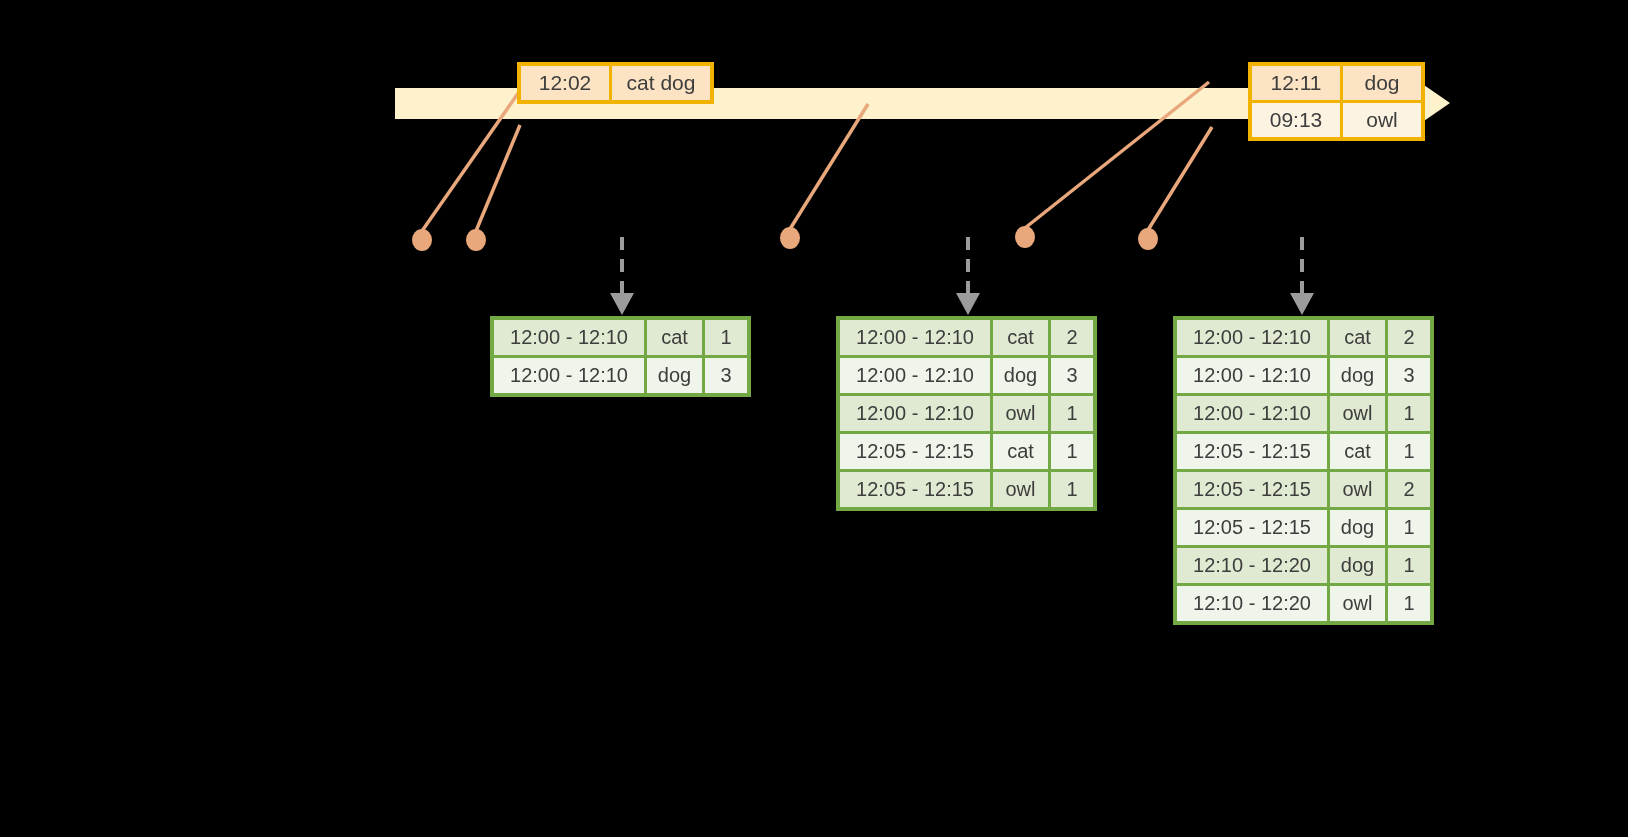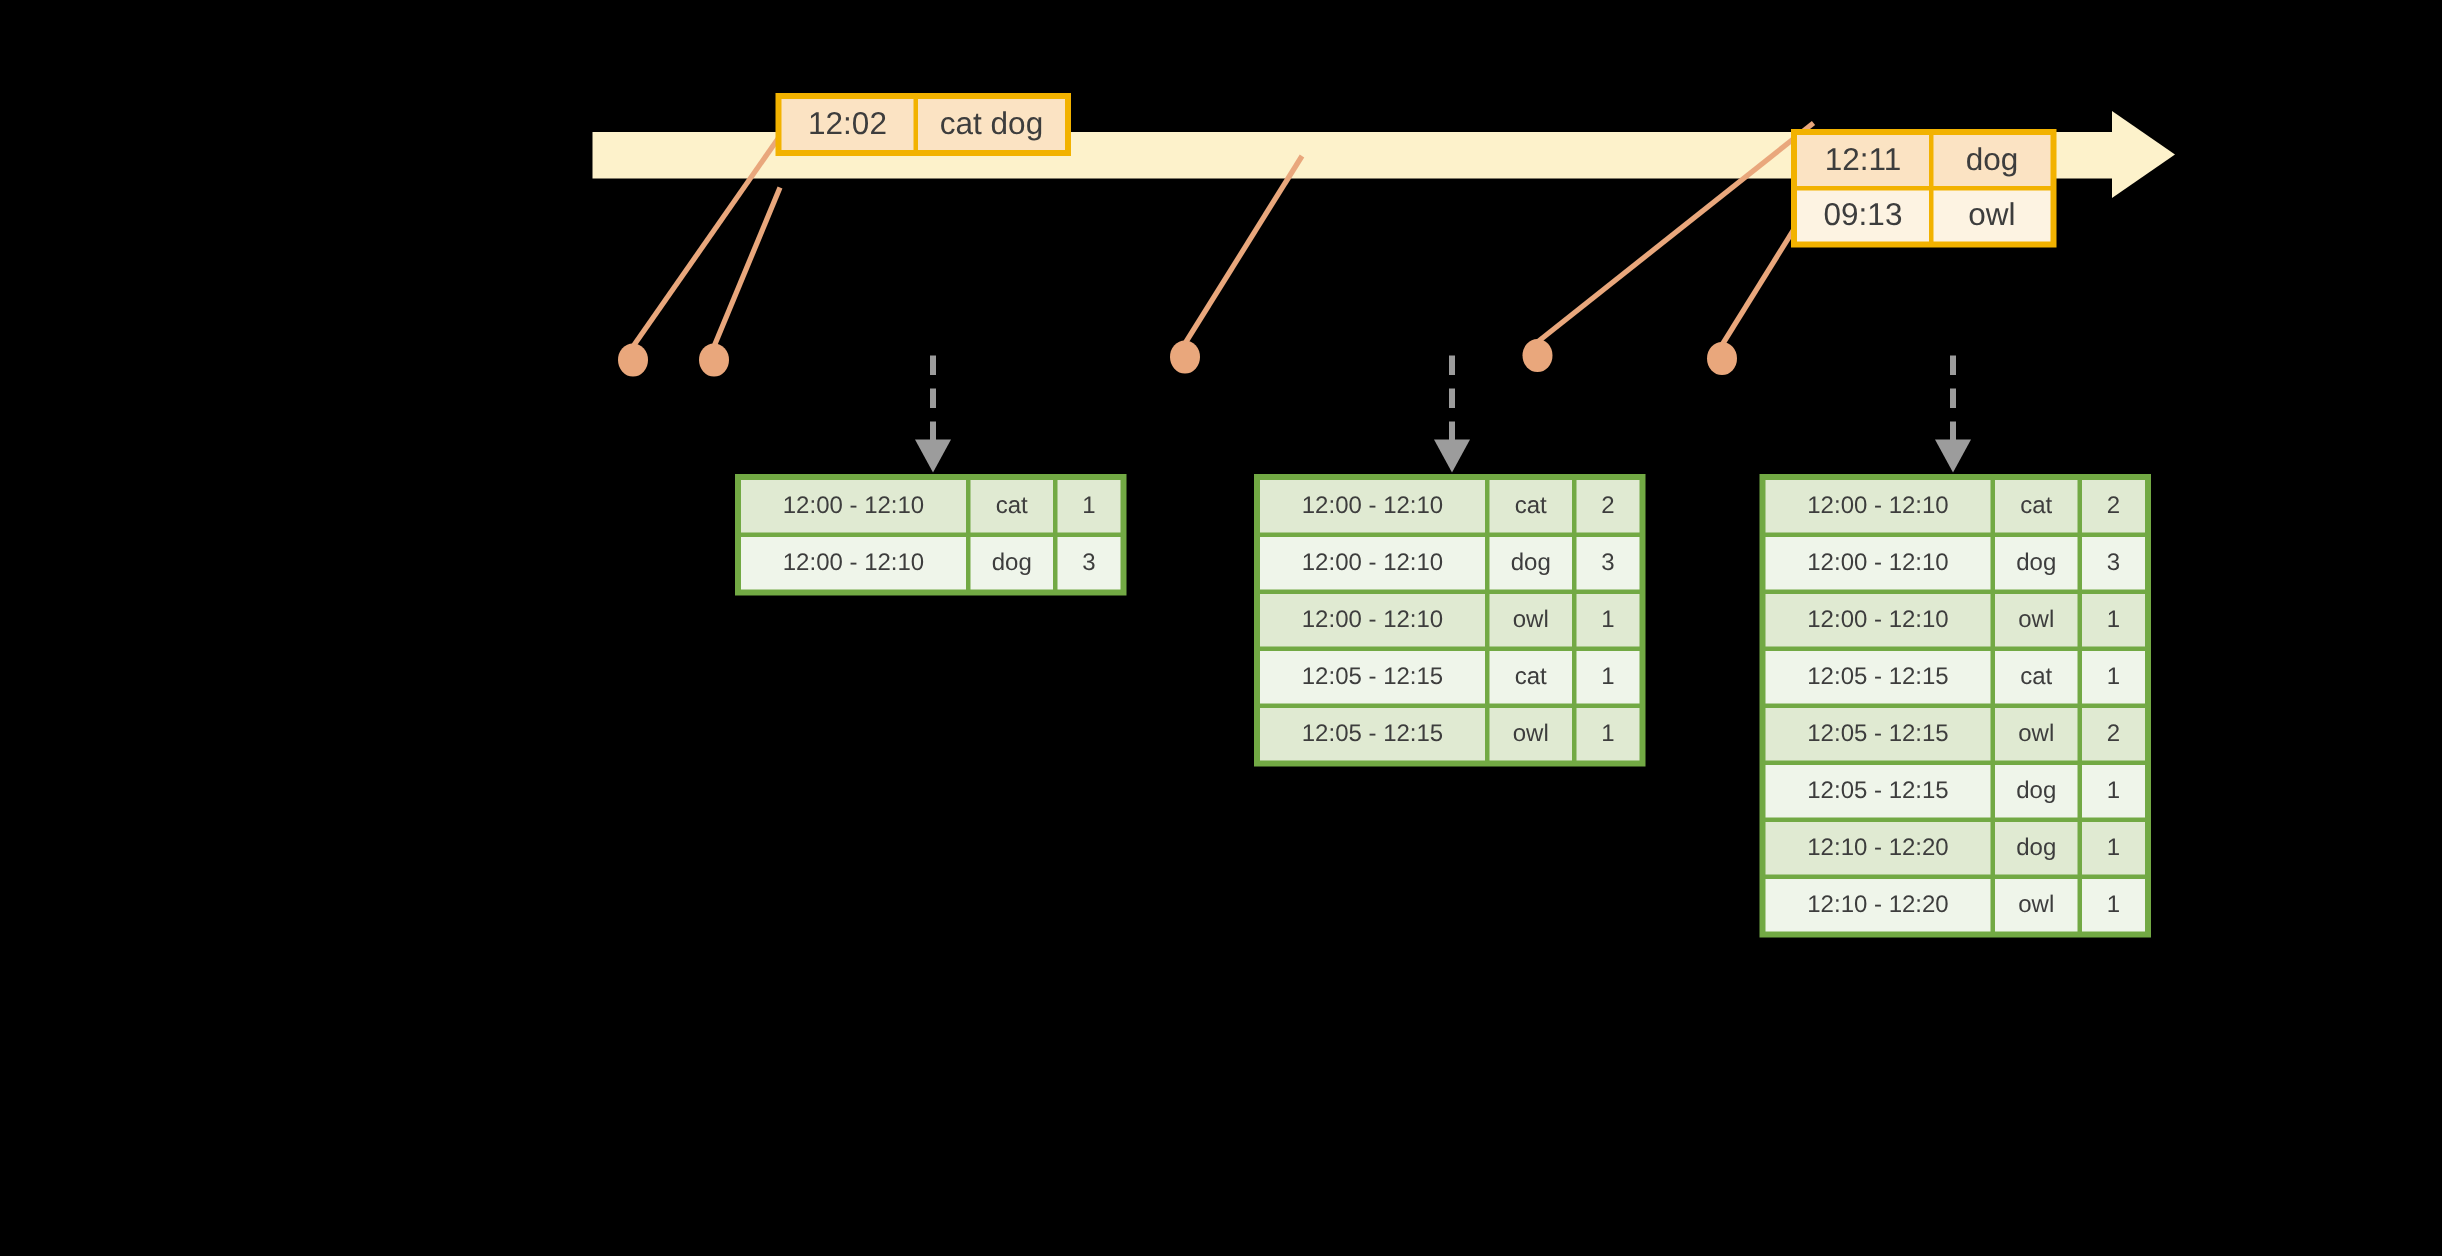--- a/index.html
+++ b/index.html
@@ -29,21 +29,21 @@
   .e-cell{height:34px;display:flex;align-items:center;justify-content:center;
         font-size:21px;color:var(--text);}
   .t-b .e-cell{height:30px;}
   .e-row:nth-child(odd) .e-cell{background:var(--event-row-dark);}
   .e-row:nth-child(even) .e-cell{background:var(--event-row-light);}
   
   .result-table{position:absolute;z-index:3;display:flex;flex-direction:column;gap:3px;
         padding:4px;background:var(--result-border);}
   .r-row{display:grid;grid-template-columns:150px 55px 42px;gap:3px;}
   .r-cell{height:35px;display:flex;align-items:center;justify-content:center;
-        font-size:16px;color:var(--text);}
+        font-size:20px;color:var(--text);}
   .r-row:nth-child(odd) .r-cell{background:var(--result-row-dark);}
   .r-row:nth-child(even) .r-cell{background:var(--result-row-light);}
 </style>
 </head>
 <body>
 
 <div class="canvas">
 
   <div class="band"></div>
   <div class="band-arrowhead"></div>
@@ -71,21 +71,21 @@
   </svg>
 
   <div class="event-table t-a" style="left:517px;top:62px;">
     <div class="e-row">
       <div class="e-cell">12:02</div>
       <div class="e-cell">cat dog</div>
     </div>
   </div>
 
 
-  <div class="event-table t-c" style="left:1194px;top:62px;margin-top:24px;">
+  <div class="event-table t-c" style="left:1248px;top:62px;">
     <div class="e-row">
       <div class="e-cell">12:11</div>
       <div class="e-cell">dog</div>
     </div>
     <div class="e-row">
       <div class="e-cell">09:13</div>
       <div class="e-cell">owl</div>
     </div>
   </div>
 

